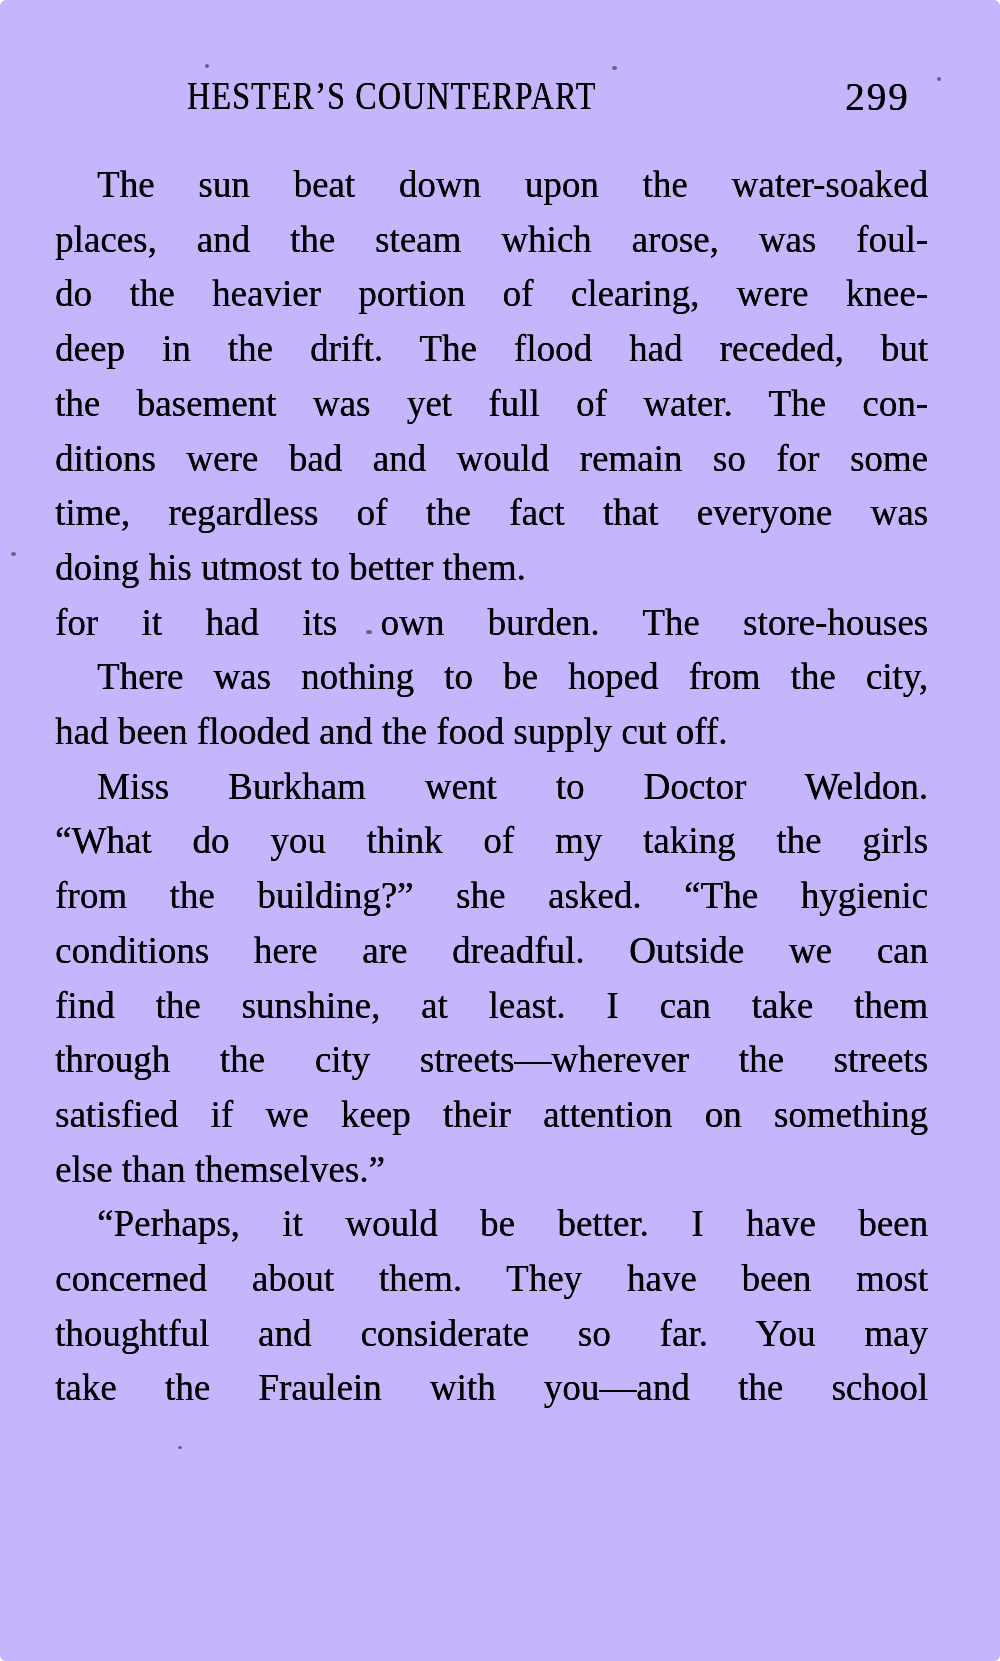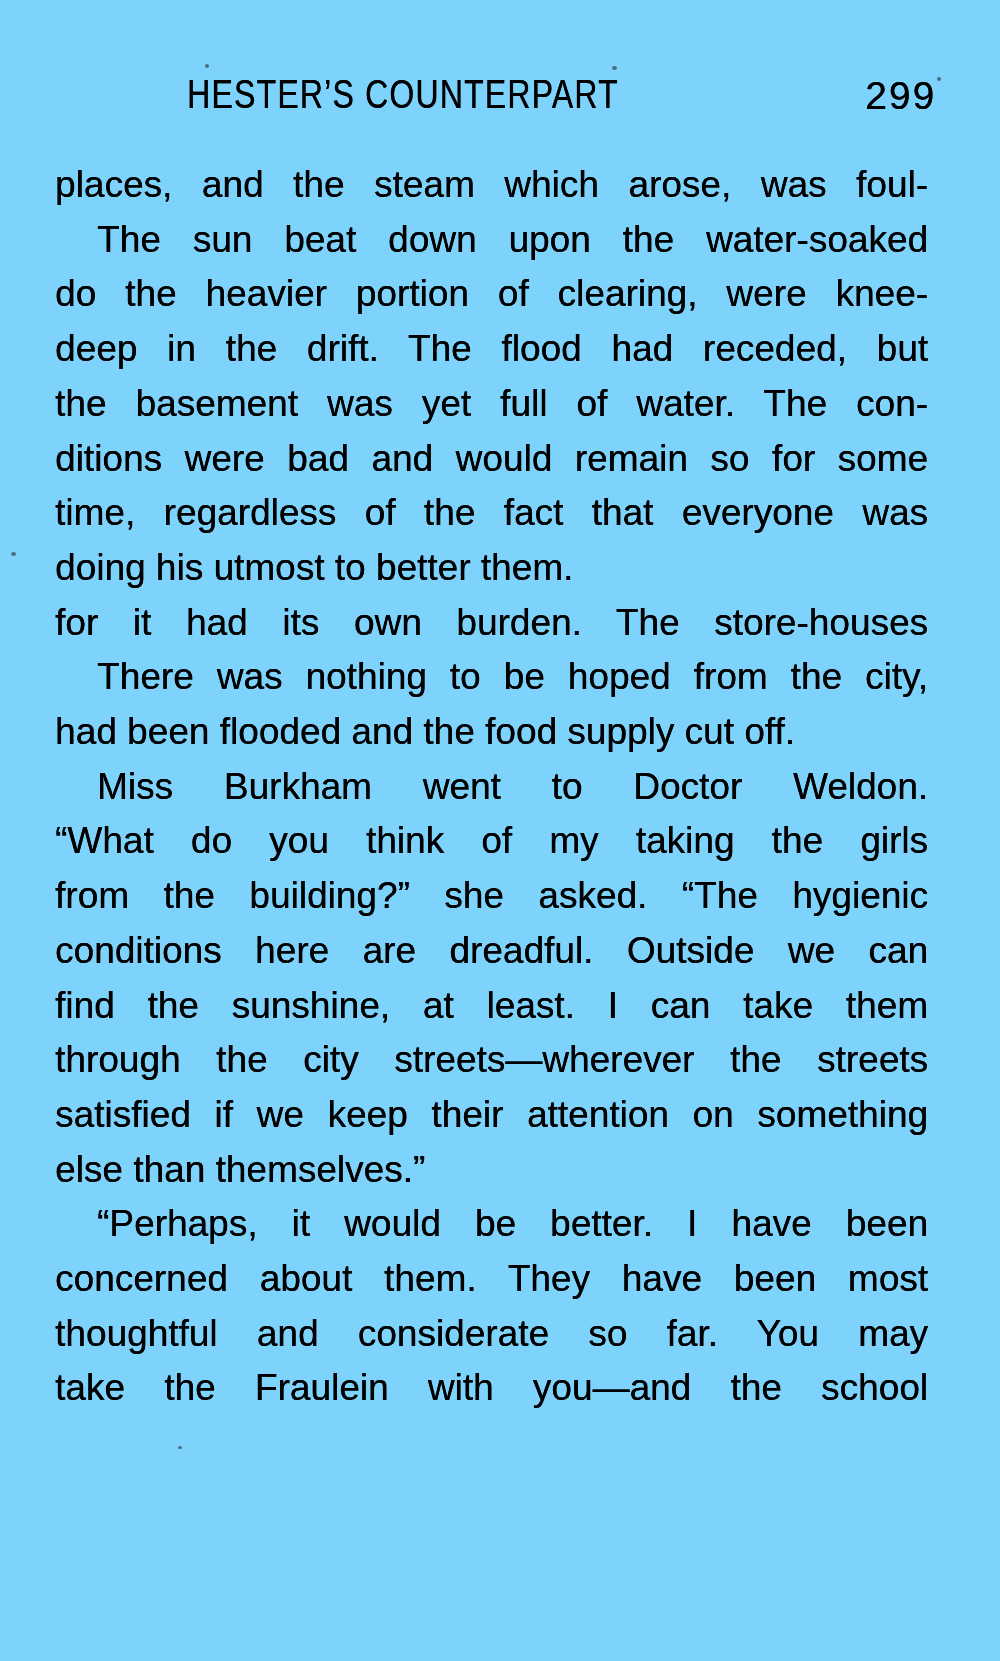--- a/index.html
+++ b/index.html
@@ -4,24 +4,25 @@
 <style>
   html, body {
     margin: 0;
     padding: 0;
     background: #ffffff;
   }
   .page {
     position: relative;
     width: 1000px;
     height: 1661px;
-    background: #7dd3fc;
+    background: #c4b5fd;
     color: #000000;
-    font-family: Liberation Sans, sans-serif;
+    font-family: Liberation Serif, serif;
     overflow: hidden;
+    border-radius: 6px;
   }
   .running-header {
     position: absolute;
     top: 0;
     left: 0;
     width: 1000px;
     height: 150px;
   }
   .chapter-title {
     position: absolute;
@@ -34,21 +35,20 @@
     transform-origin: left top;
     text-shadow: 0.4px 0.4px 0.5px #000;
   }
   .page-number {
     position: absolute;
     left: 845px;
     top: 74px;
     font-size: 39px;
     letter-spacing: 2px;
     text-shadow: 0.4px 0.4px 0.5px #000;
-    margin-left: 20px;
   }
   .text-block {
     position: absolute;
     left: 55px;
     top: 158px;
     width: 873px;
     font-size: 37px;
     line-height: 54.7px;
     text-shadow: 0.3px 0.3px 0.45px #000;
   }
@@ -73,22 +73,22 @@
 <body>
 
 <div class="page">
 
   <div class="running-header">
     <div class="chapter-title">HESTER’S COUNTERPART</div>
     <div class="page-number">299</div>
   </div>
 
   <div class="text-block">
+      <div class="line indent">The sun beat down upon the water-soaked</div>
       <div class="line">places, and the steam which arose, was foul-</div>
-      <div class="line indent">The sun beat down upon the water-soaked</div>
       <div class="line">do the heavier portion of clearing, were knee-</div>
       <div class="line">deep in the drift. The flood had receded, but</div>
       <div class="line">the basement was yet full of water. The con-</div>
       <div class="line">ditions were bad and would remain so for some</div>
       <div class="line">time, regardless of the fact that everyone was</div>
       <div class="line last">doing his utmost to better them.</div>
       <div class="line">for it had its own burden. The store-houses</div>
       <div class="line indent">There was nothing to be hoped from the city,</div>
       <div class="line last">had been flooded and the food supply cut off.</div>
       <div class="line indent">Miss Burkham went to Doctor Weldon.</div>

